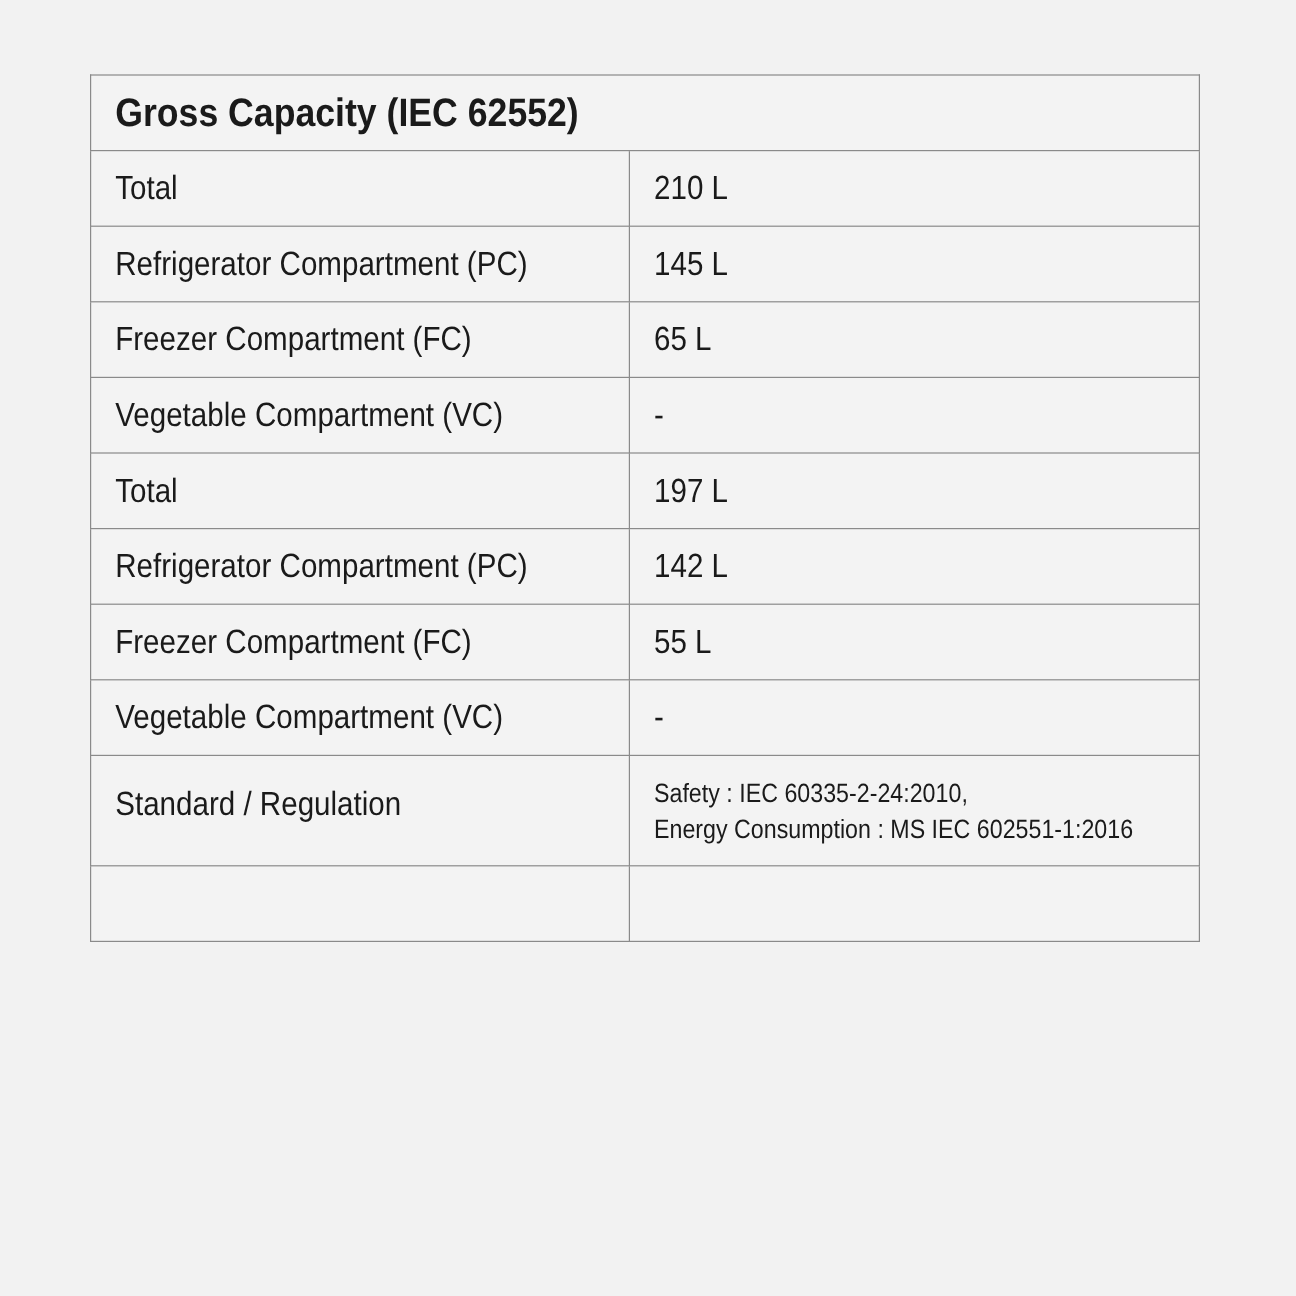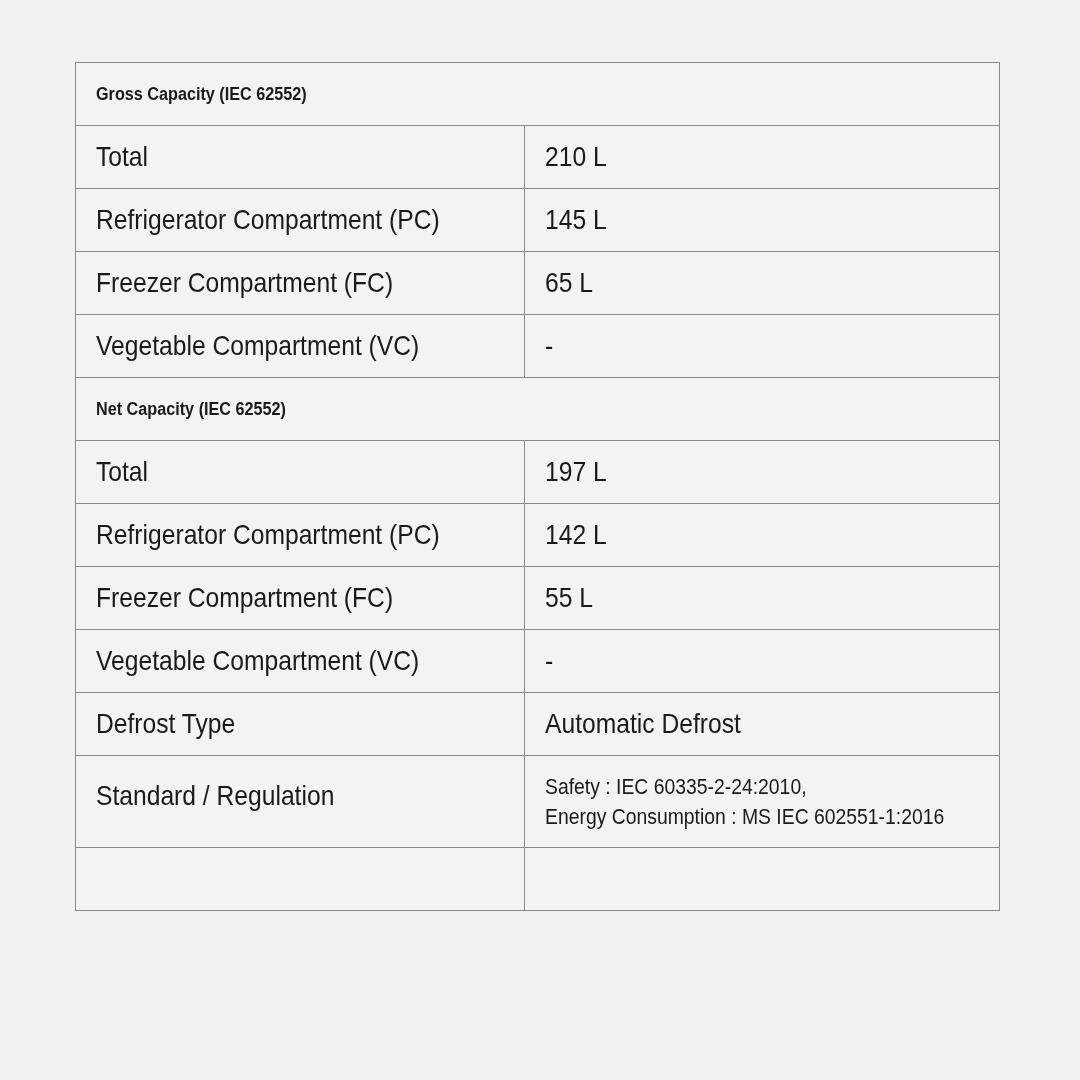--- a/index.html
+++ b/index.html
@@ -29,21 +29,21 @@
     }
     .spec-table td.label-col { width: 463px; }
     .title-cell {
       font-size: 34px;
       font-weight: bold;
       letter-spacing: -0.5px;
       transform: scaleX(0.92);
       transform-origin: left center;
     }
     .section-cell {
-      font-size: 18px;
+      font-size: 33px;
       font-weight: bold;
     }
     .row-text {
       font-size: 28px;
       display: inline-block;
       transform: scaleX(0.88);
       transform-origin: left center;
       white-space: nowrap;
     }
     .section-text {
@@ -91,45 +91,36 @@
   <tr>
     <td class="label-col"><span class="row-text">Freezer Compartment (FC)</span></td>
     <td><span class="row-text">65 L</span></td>
   </tr>
   <tr>
     <td class="label-col"><span class="row-text">Vegetable Compartment (VC)</span></td>
     <td><span class="row-text">-</span></td>
   </tr>
 
   <tr>
-    <td colspan="2" class="section-cell">
-      <span class="section-text">Net Capacity (IEC 62552)</span>
-    </td>
-  </tr>
-  <tr>
     <td class="label-col"><span class="row-text">Total</span></td>
     <td><span class="row-text">197 L</span></td>
   </tr>
   <tr>
     <td class="label-col"><span class="row-text">Refrigerator Compartment (PC)</span></td>
     <td><span class="row-text">142 L</span></td>
   </tr>
   <tr>
     <td class="label-col"><span class="row-text">Freezer Compartment (FC)</span></td>
     <td><span class="row-text">55 L</span></td>
   </tr>
   <tr>
     <td class="label-col"><span class="row-text">Vegetable Compartment (VC)</span></td>
     <td><span class="row-text">-</span></td>
   </tr>
 
-  <tr>
-    <td class="label-col"><span class="row-text">Defrost Type</span></td>
-    <td><span class="row-text">Automatic Defrost</span></td>
-  </tr>
   <tr class="tall">
     <td class="label-col"><span class="row-text">Standard / Regulation</span></td>
     <td>
       <span class="small-text">Safety : IEC 60335-2-24:2010,</span><br>
       <span class="small-text">Energy Consumption : MS IEC 602551-1:2016</span>
     </td>
   </tr>
   <tr>
     <td class="label-col"></td>
     <td></td>

